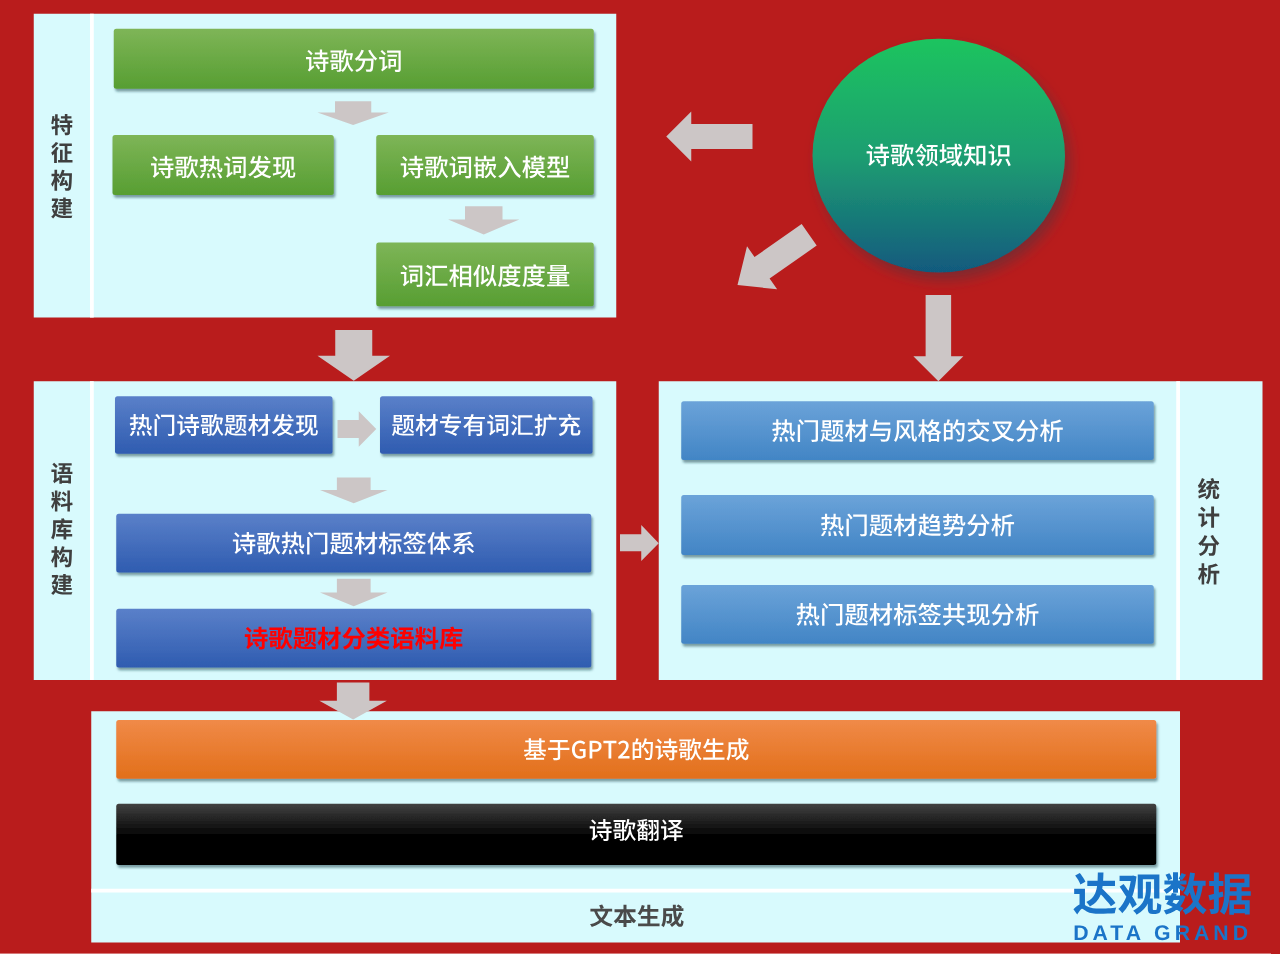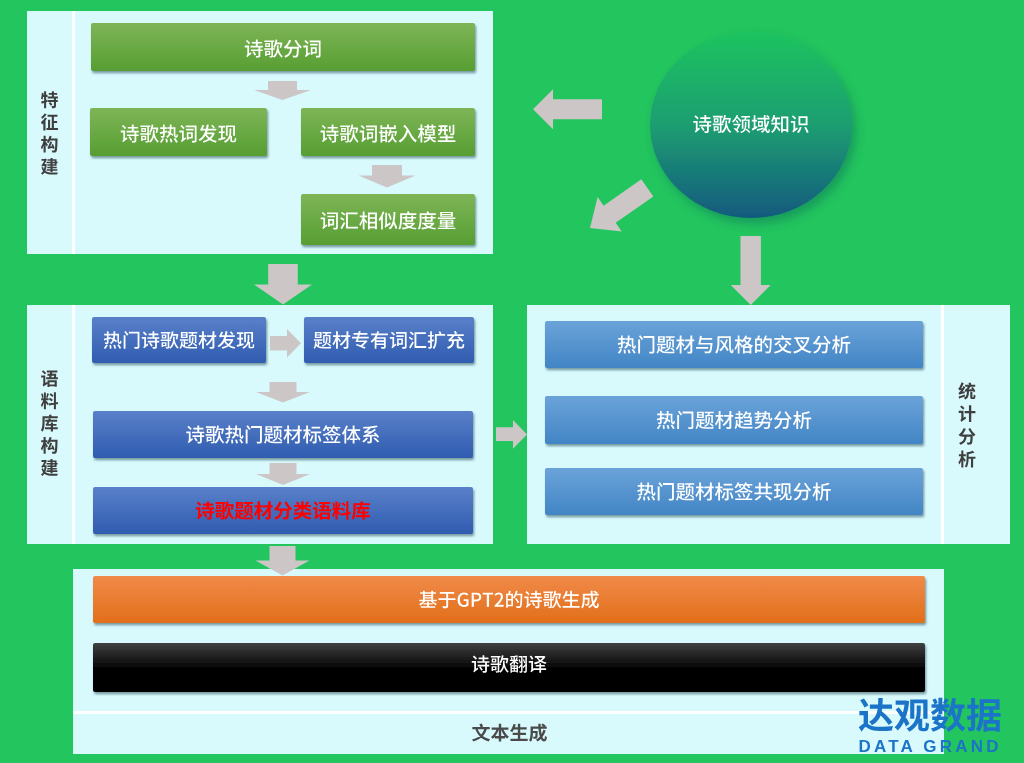--- a/index.html
+++ b/index.html
@@ -1,12 +1,12 @@
 <!DOCTYPE html>
-<html><head><meta charset="utf-8"><style>html,body{margin:0;padding:0;background:#fff;}*{box-sizing:border-box;}body{font-family:"Liberation Sans",sans-serif;}#stage{position:relative;width:1024px;height:763px;overflow:hidden;background:#22c55e;}</style></head><body>
+<html><head><meta charset="utf-8"><style>html,body{margin:0;padding:0;background:#fff;}*{box-sizing:border-box;}body{font-family:"Liberation Sans",sans-serif;}#stage{position:relative;width:1024px;height:763px;overflow:hidden;background:#b91c1c;}</style></head><body>
 <div id="stage">
     <svg width="1024" height="763" viewBox="0 0 1024 763" style="position:absolute;left:0;top:0">
       <defs>
         <path id="q0" d="M401 721H919V635H401ZM355 338H959V252H355ZM334 526H965V439H334ZM608 840H702V480H608ZM743 456H836V22Q836 -16 827 -37Q817 -58 791 -69Q765 -80 726 -82Q686 -84 629 -84Q627 -64 618 -38Q610 -12 600 7Q627 6 652 5Q677 4 696 5Q715 5 723 5Q734 6 739 10Q743 13 743 23ZM427 201 502 242Q525 217 548 186Q571 155 590 125Q609 95 620 70L538 24Q529 48 511 79Q493 110 471 142Q449 174 427 201ZM96 766 158 823Q185 801 214 775Q244 748 271 721Q298 695 315 674L249 608Q233 630 207 658Q181 685 152 714Q123 743 96 766ZM167 -66 146 20 166 55 346 198Q352 180 363 156Q374 132 382 119Q318 66 278 34Q239 1 216 -18Q194 -37 184 -48Q173 -58 167 -66ZM40 533H219V442H40ZM167 -66Q162 -57 153 -44Q143 -32 133 -20Q122 -8 114 -2Q125 7 138 23Q151 39 161 60Q171 82 171 109V533H262V52Q262 52 252 43Q243 35 228 20Q214 6 200 -9Q186 -25 177 -41Q167 -56 167 -66Z"></path>
         <path id="q1" d="M46 800H551V719H46ZM35 402H581V320H35ZM404 352H489V5Q489 -25 481 -41Q473 -56 451 -64Q430 -72 398 -74Q365 -76 318 -76Q315 -61 307 -41Q299 -22 291 -7Q323 -8 351 -8Q379 -9 388 -8Q398 -8 401 -5Q404 -1 404 7ZM122 267H342V45H122V112H267V199H122ZM84 267H162V5H84ZM399 764H483V363H399ZM625 690H897V606H625ZM621 845 712 830Q698 750 678 673Q658 596 632 530Q606 464 573 414Q565 421 550 430Q536 439 521 448Q506 457 495 462Q527 508 551 569Q575 630 593 701Q610 772 621 845ZM876 690H891L904 694L968 676Q960 630 949 580Q939 530 927 484Q916 439 904 404L829 426Q838 458 847 500Q856 543 864 588Q871 634 876 675ZM766 425Q785 320 813 241Q841 162 883 101Q926 39 988 -13Q972 -25 954 -45Q937 -65 928 -84Q860 -22 814 48Q768 118 739 206Q710 295 689 410ZM688 552H773V479Q773 420 766 349Q759 278 736 202Q713 126 668 52Q622 -22 546 -88Q540 -77 530 -64Q519 -52 507 -39Q495 -27 486 -20Q555 39 596 104Q637 170 656 237Q676 304 682 366Q688 429 688 480ZM161 605V521H260V605ZM92 670H334V457H92Z"></path>
         <path id="q2" d="M191 471H749V377H191ZM718 471H817Q817 471 816 462Q816 454 816 444Q816 434 815 428Q810 314 805 234Q799 153 793 100Q786 46 777 15Q768 -16 754 -31Q737 -52 718 -61Q698 -69 671 -72Q645 -74 603 -74Q561 -74 515 -72Q514 -51 506 -24Q497 3 484 23Q530 19 569 18Q609 18 627 18Q655 18 668 30Q681 44 690 89Q699 134 706 223Q712 311 718 454ZM317 827 418 799Q384 714 337 636Q289 557 234 491Q179 425 120 376Q111 387 96 400Q81 414 66 428Q50 442 39 450Q98 493 151 552Q203 611 246 682Q289 752 317 827ZM680 829Q703 780 736 728Q769 677 807 628Q845 579 886 538Q927 496 966 465Q955 456 940 442Q925 428 912 413Q899 398 890 385Q850 422 809 468Q768 515 728 570Q689 624 654 681Q619 738 592 795ZM377 444H477Q468 361 451 283Q434 205 397 135Q360 65 294 9Q228 -48 121 -87Q115 -74 105 -59Q95 -44 84 -29Q72 -15 61 -5Q160 28 220 76Q280 124 311 183Q343 243 356 309Q370 375 377 444Z"></path>
         <path id="q3" d="M98 759 158 817Q186 795 216 769Q245 742 272 716Q299 690 315 669L252 604Q236 625 210 653Q185 680 155 708Q126 736 98 759ZM176 -61 158 26 181 60 365 193Q370 175 377 151Q385 126 392 113Q327 64 287 34Q248 3 225 -15Q203 -33 192 -43Q182 -53 176 -61ZM43 533H228V442H43ZM368 796H869V709H368ZM390 623H773V542H390ZM425 454H509V65H425ZM479 454H732V129H479V210H647V373H479ZM836 796H926V30Q926 -10 916 -32Q906 -55 880 -67Q855 -79 812 -81Q769 -84 707 -84Q705 -71 700 -54Q695 -37 689 -20Q683 -3 676 10Q706 9 733 8Q761 8 782 8Q804 8 813 8Q826 9 831 14Q836 18 836 31ZM176 -61Q171 -52 162 -40Q152 -28 142 -16Q131 -4 124 2Q134 11 147 27Q160 42 170 64Q180 86 180 112V533H269V56Q269 56 260 47Q250 38 236 25Q223 11 209 -5Q194 -21 185 -36Q176 -51 176 -61Z"></path>
         <path id="q4" d="M41 446Q86 456 146 471Q205 485 271 502Q336 519 402 535L413 450Q321 425 228 400Q135 375 62 355ZM62 707H403V620H62ZM204 843H292V267Q292 233 284 214Q276 195 254 184Q232 173 199 171Q165 168 115 168Q113 186 106 210Q98 234 89 253Q122 252 149 251Q177 251 187 251Q197 252 201 255Q204 258 204 268ZM425 702H813V622H425ZM414 445 459 511Q505 485 559 453Q612 421 660 390Q709 358 740 333L692 257Q662 284 614 317Q567 350 514 384Q461 418 414 445ZM756 702H845Q840 553 840 452Q839 351 847 299Q856 248 877 248Q889 248 895 272Q901 296 903 354Q917 343 938 333Q959 322 975 317Q971 259 959 225Q948 192 927 179Q906 165 874 165Q824 165 798 202Q772 239 763 309Q754 379 755 479Q755 578 756 702ZM555 846H645Q644 712 637 605Q631 497 610 414Q589 331 544 268Q500 205 423 160Q415 176 397 197Q380 217 364 229Q434 268 472 323Q511 378 528 453Q545 527 550 624Q554 722 555 846ZM336 110 424 120Q434 75 441 23Q448 -29 449 -65L356 -78Q356 -54 353 -22Q351 10 347 45Q342 80 336 110ZM541 112 630 128Q643 99 656 65Q668 31 678 -0Q687 -32 692 -57L598 -76Q592 -39 576 14Q560 67 541 112ZM747 116 830 151Q855 121 880 85Q906 49 927 14Q949 -21 962 -48L873 -88Q862 -61 841 -26Q820 10 796 47Q771 84 747 116ZM166 144 256 120Q239 85 218 47Q196 9 173 -25Q150 -60 128 -87L39 -50Q61 -26 84 6Q107 38 129 74Q150 110 166 144Z"></path>
         <path id="q5" d="M416 403Q482 244 622 140Q761 36 971 -1Q961 -11 949 -26Q938 -41 928 -57Q918 -73 911 -86Q767 -55 657 7Q546 69 467 162Q387 255 335 379ZM759 437H778L796 441L862 411Q827 305 770 224Q713 142 639 82Q564 23 475 -19Q387 -60 289 -86Q282 -67 267 -43Q252 -19 239 -4Q328 17 410 53Q492 89 561 142Q630 194 681 264Q732 334 759 421ZM388 437H774V345H360ZM448 849 553 832Q534 687 500 562Q467 437 413 332Q360 227 282 142Q204 58 95 -6Q89 4 77 19Q65 33 51 47Q37 61 25 69Q160 146 245 260Q330 374 378 523Q426 671 448 849ZM671 791 744 835Q765 813 789 787Q813 761 834 737Q856 713 870 694L793 644Q781 663 759 688Q738 714 715 741Q691 768 671 791ZM140 514Q137 524 132 540Q126 556 120 573Q114 589 109 600Q119 604 129 614Q139 625 148 641Q154 652 167 679Q180 706 194 743Q207 780 216 819L317 802Q304 759 287 716Q269 672 250 634Q231 596 213 567V566Q213 566 202 561Q191 556 176 548Q162 540 151 530Q140 521 140 514ZM140 514V585L199 623H937L937 533H246Q201 533 174 528Q147 523 140 514Z"></path>
         <path id="q6" d="M49 781H390V693H49ZM64 492H369V405H64ZM34 111Q80 122 139 137Q197 152 262 170Q327 189 392 207L404 120Q313 94 221 68Q128 41 54 20ZM178 743H269V130L178 114ZM430 797H896V265H802V715H520V265H430ZM657 275H744V45Q744 24 751 17Q758 9 777 9H846Q861 9 869 22Q877 35 881 71Q885 106 887 175Q904 162 924 153Q945 144 962 139Q958 61 948 17Q939 -26 916 -44Q892 -61 845 -61H761Q705 -61 681 -41Q657 -21 657 35ZM615 639H703V460Q703 394 691 320Q679 247 646 173Q613 99 551 32Q490 -35 390 -87Q385 -77 374 -64Q363 -51 351 -38Q340 -26 330 -19Q426 31 483 90Q540 149 568 212Q596 276 606 340Q615 403 615 462Z"></path>

